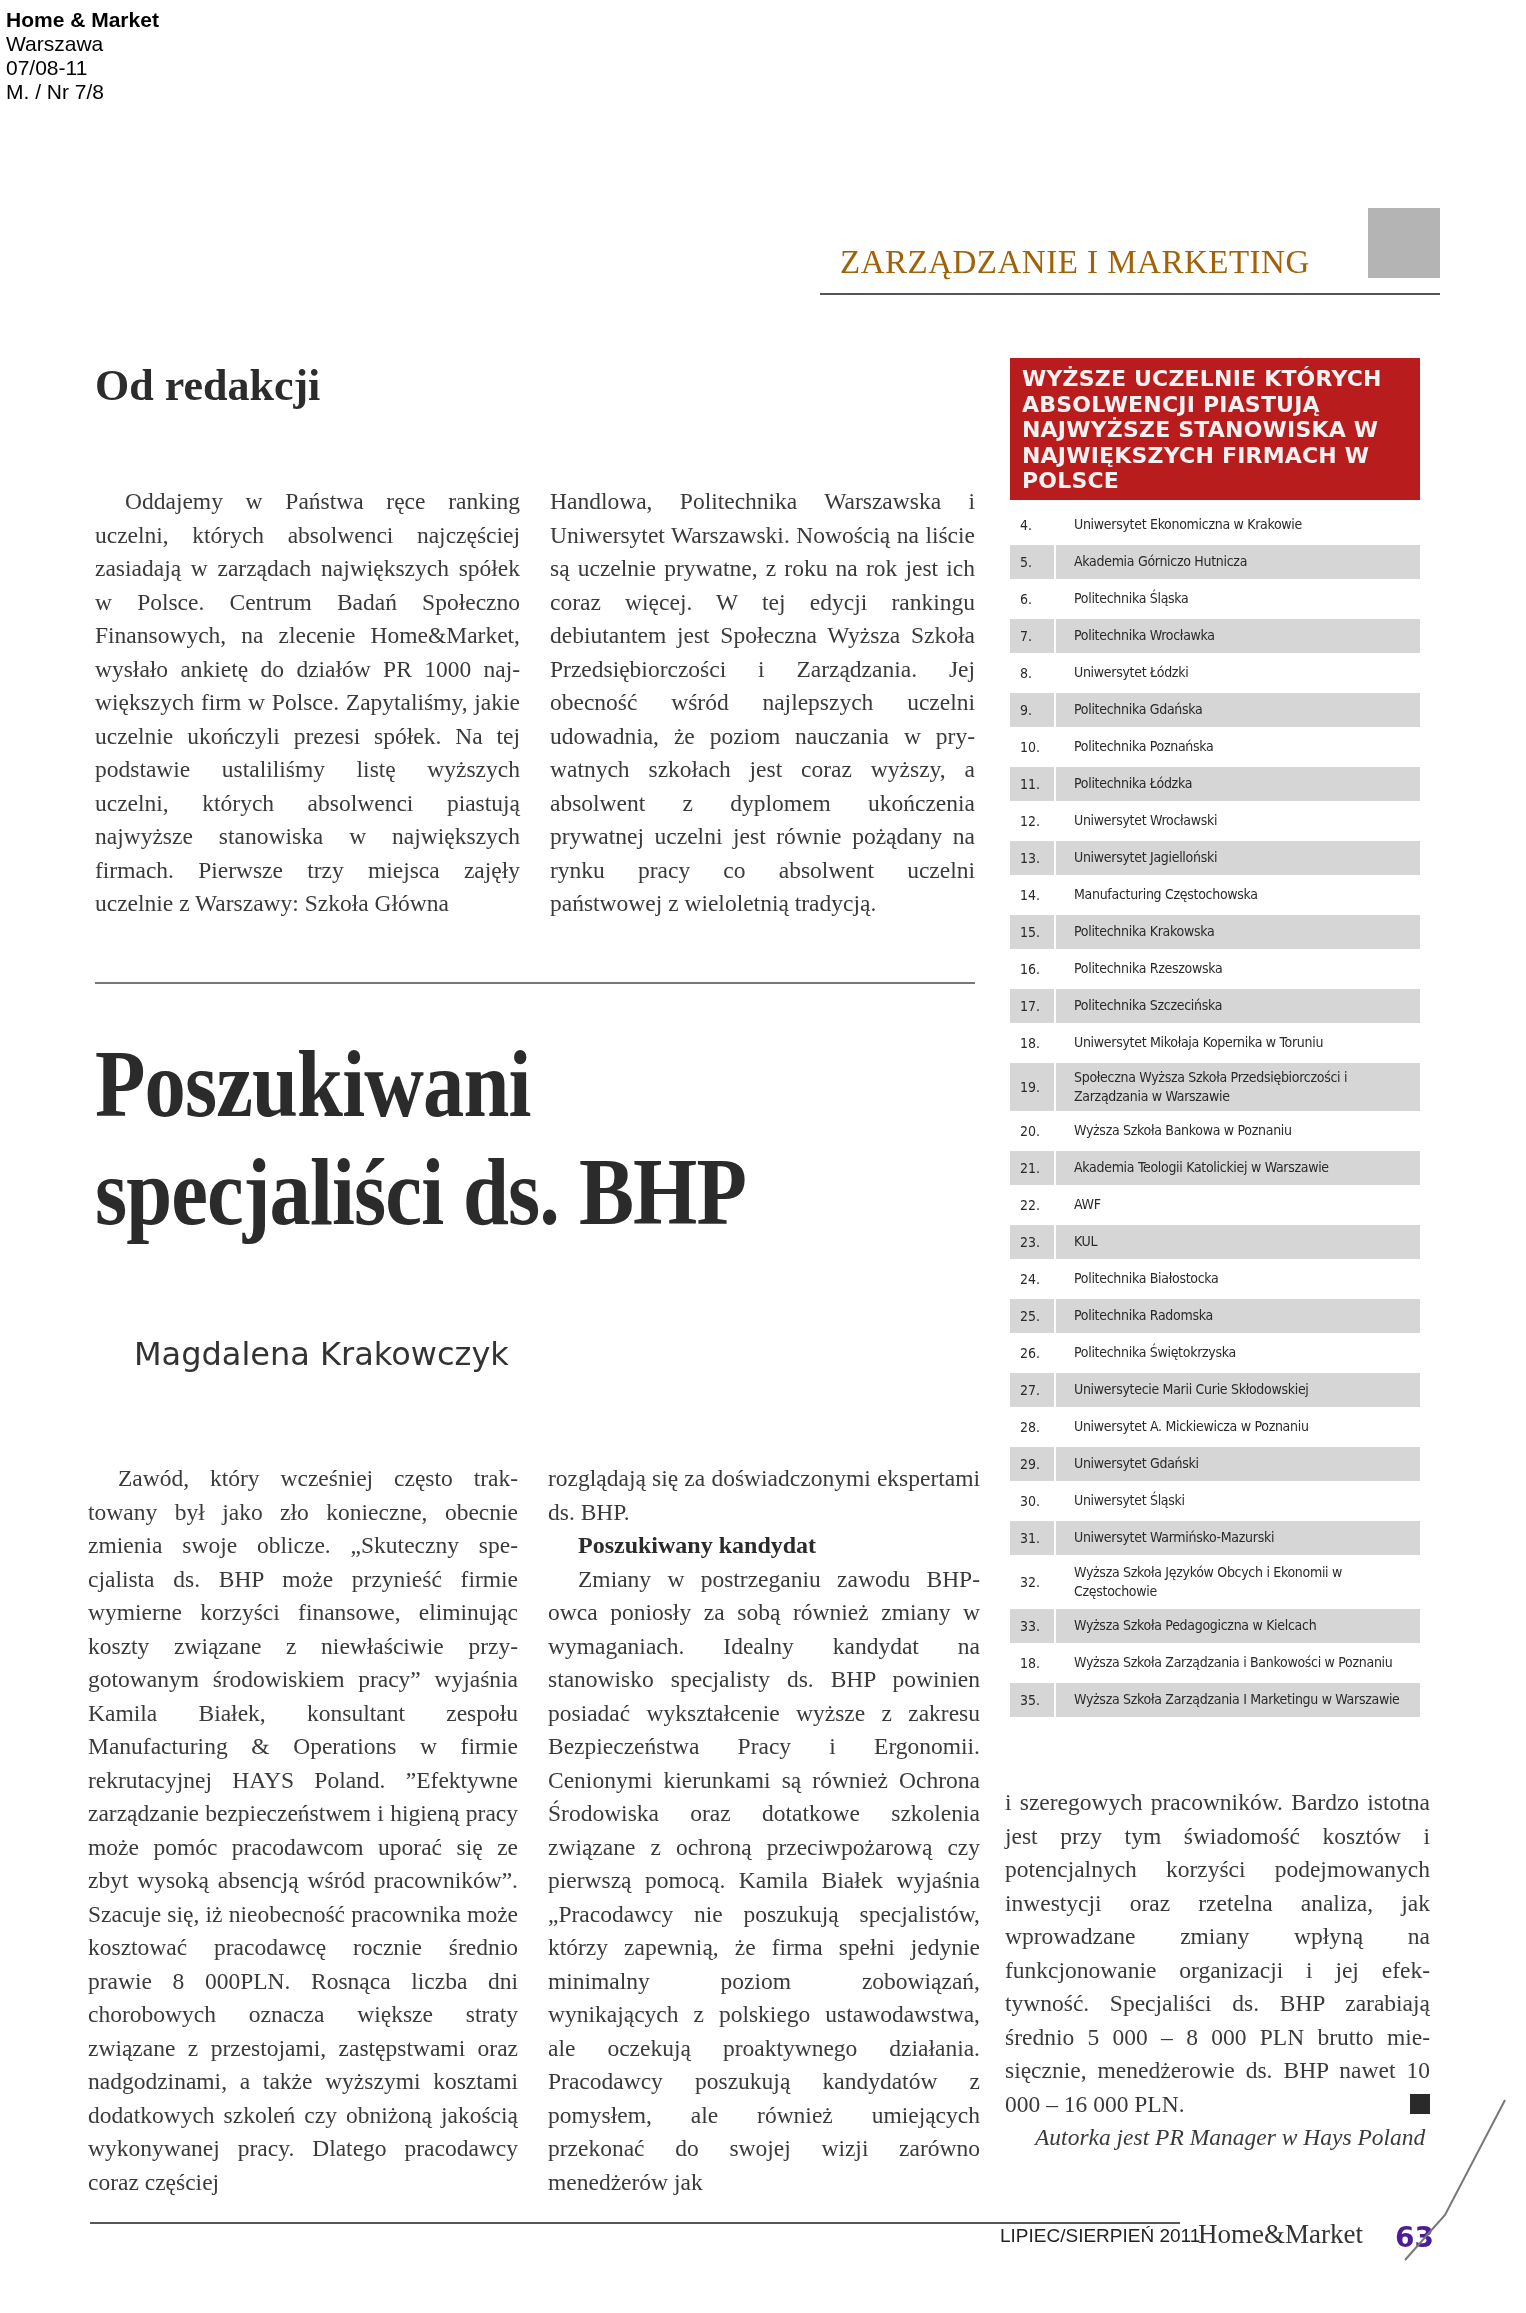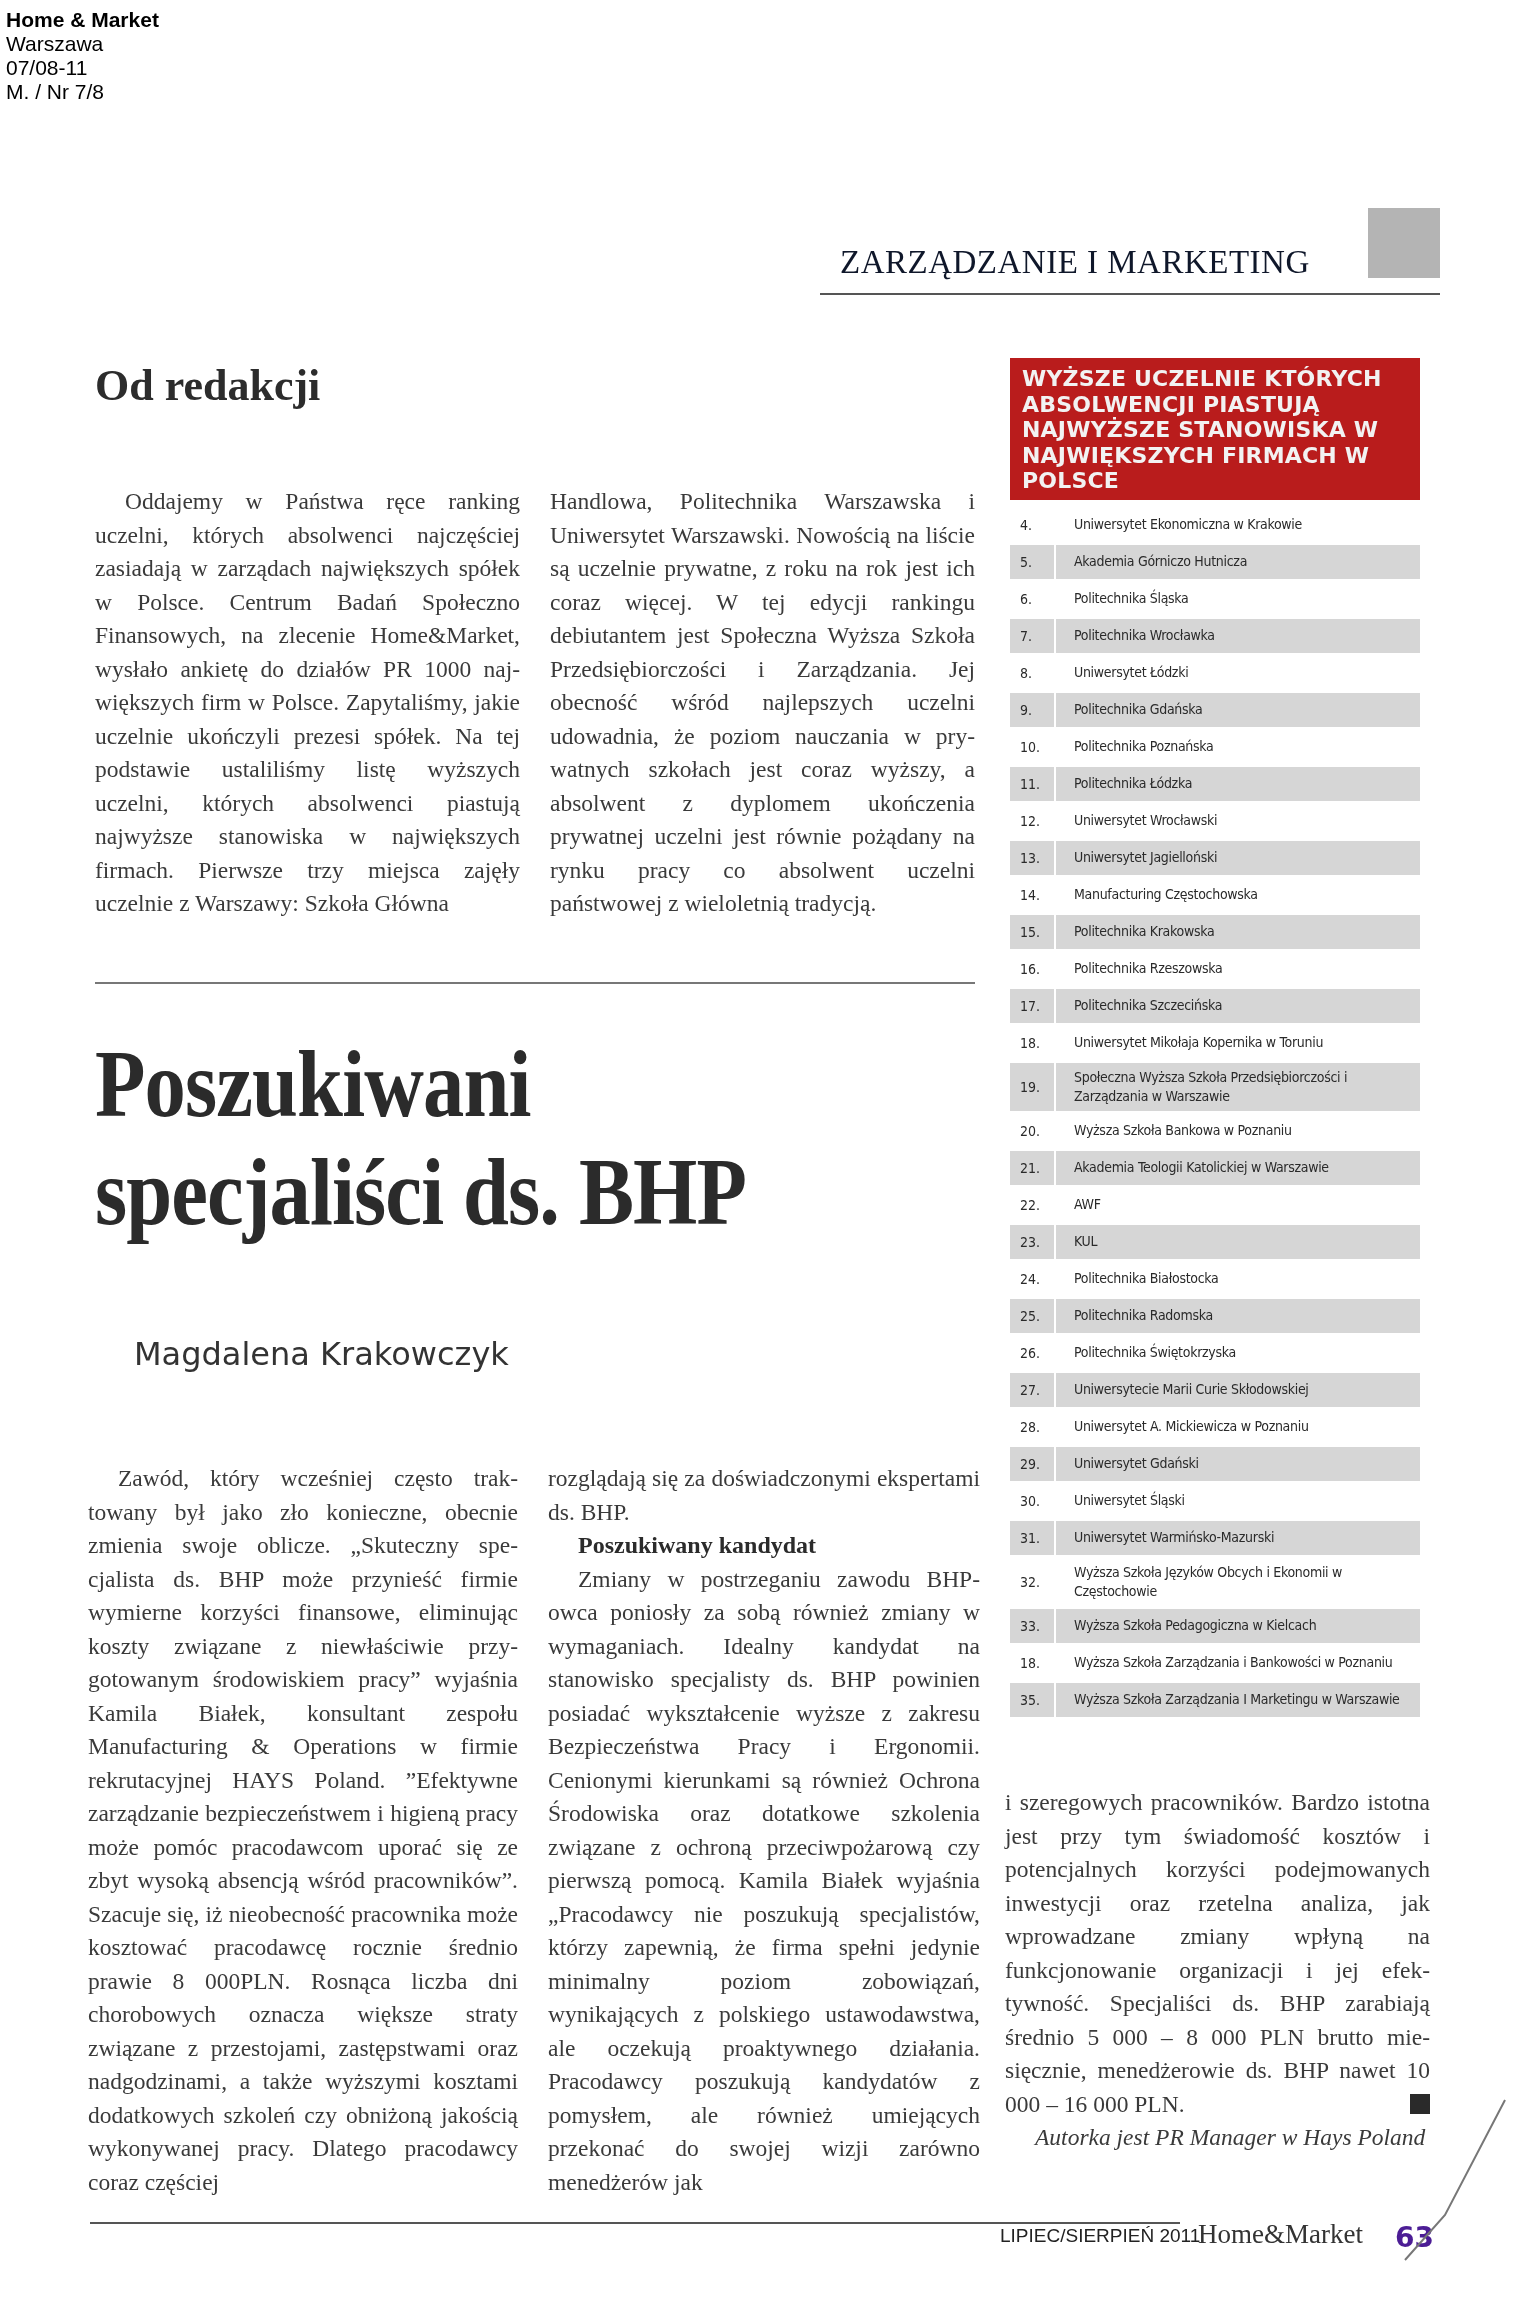--- a/index.html
+++ b/index.html
@@ -2,21 +2,21 @@
 <html><head>
 <meta charset="utf-8">
 <style>
   html, body { margin: 0; padding: 0; background: #ffffff; }
   body { width: 1526px; height: 2313px; position: relative; overflow: hidden; color: #2a2a2a; font-family: "Liberation Serif", serif; }
 
   .clip-meta { position: absolute; left: 6px; top: 8px; font-family: "Liberation Sans", sans-serif; font-size: 21px; line-height: 24px; color: #000; }
   .clip-meta .pub { font-weight: bold; }
 
   .section-head { position: absolute; left: 820px; top: 200px; width: 620px; height: 95px; }
-  .section-title { position: absolute; left: 20px; top: 44px; font-family: "Liberation Serif", serif; font-size: 33px; letter-spacing: 0.5px; color: #0f172a; }
+  .section-title { position: absolute; left: 20px; top: 44px; font-family: "Liberation Serif", serif; font-size: 33px; letter-spacing: 0.5px; color: #a16207; }
   .section-block { position: absolute; right: 0; top: 8px; width: 72px; height: 70px; background: #b4b4b4; }
   .section-rule { position: absolute; left: 0; right: 0; bottom: 0; height: 2px; background: #555; }
 
   .editorial-title { position: absolute; left: 95px; top: 360px; font-family: "Liberation Serif", serif; font-weight: bold; font-size: 44px; color: #2c2c2c; }
 
   .col { position: absolute; font-family: "Liberation Serif", serif; font-size: 23.5px; line-height: 33.5px; color: #3a3a3a; text-align: justify; hyphens: manual; }
   .col p { margin: 0; text-indent: 30px; }
   .col p.noindent { text-indent: 0; }
   .col h3 { margin: 0; font-size: 24px; font-weight: bold; color: #2b2b2b; padding-left: 30px; line-height: 33.5px; }
 

